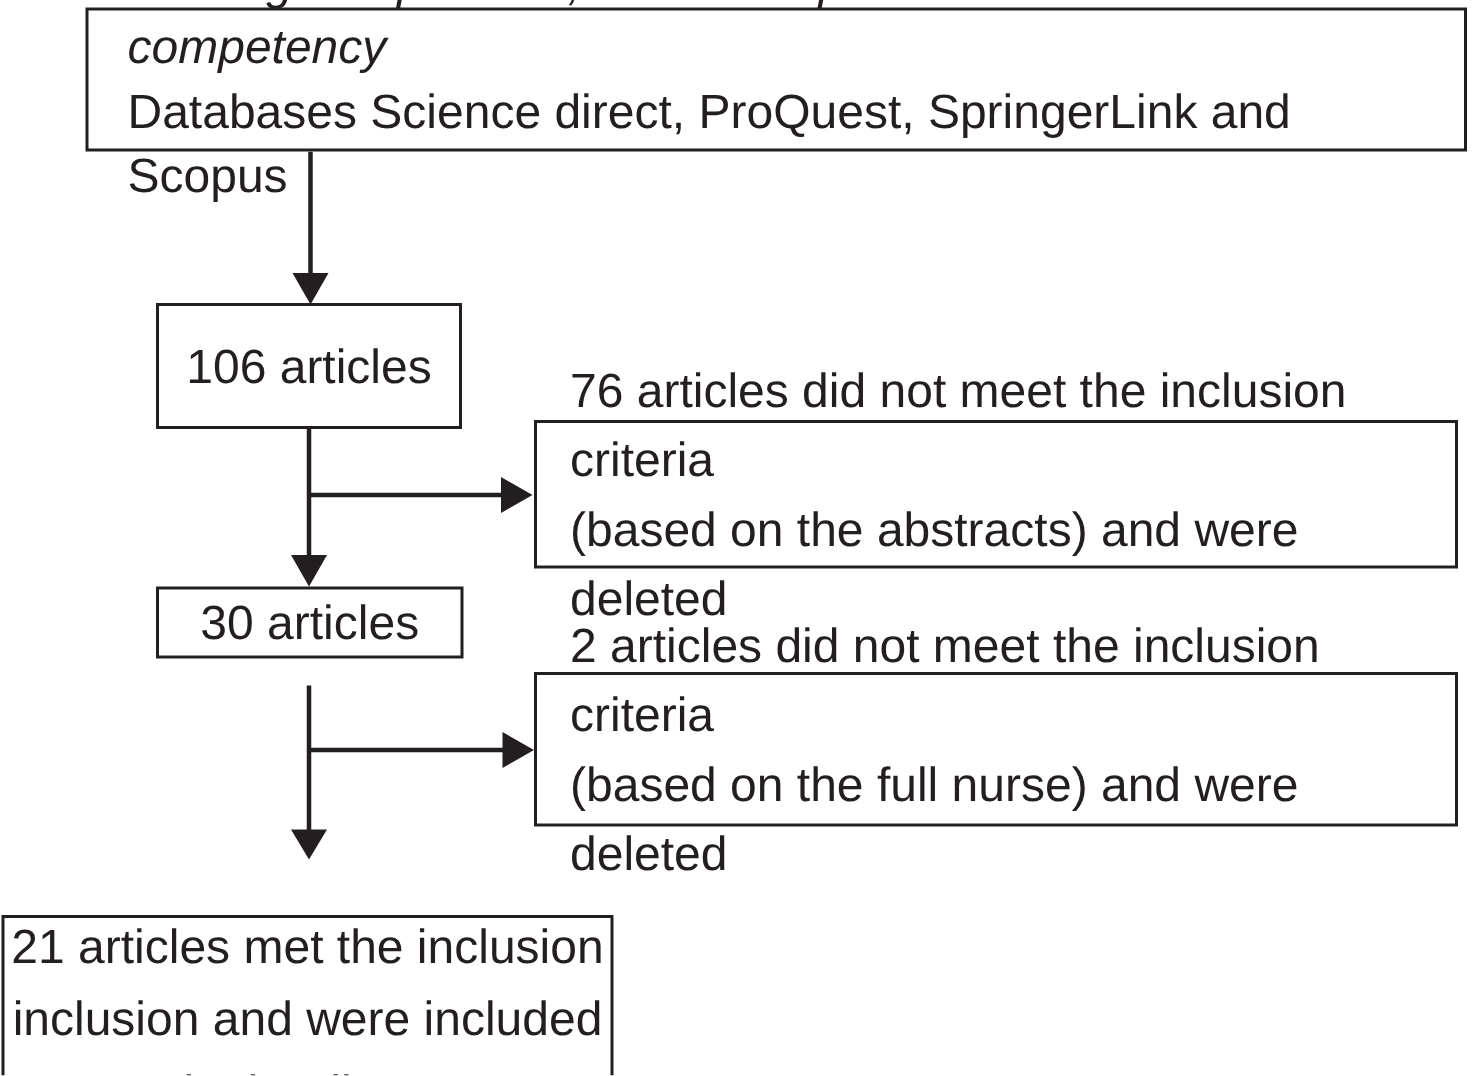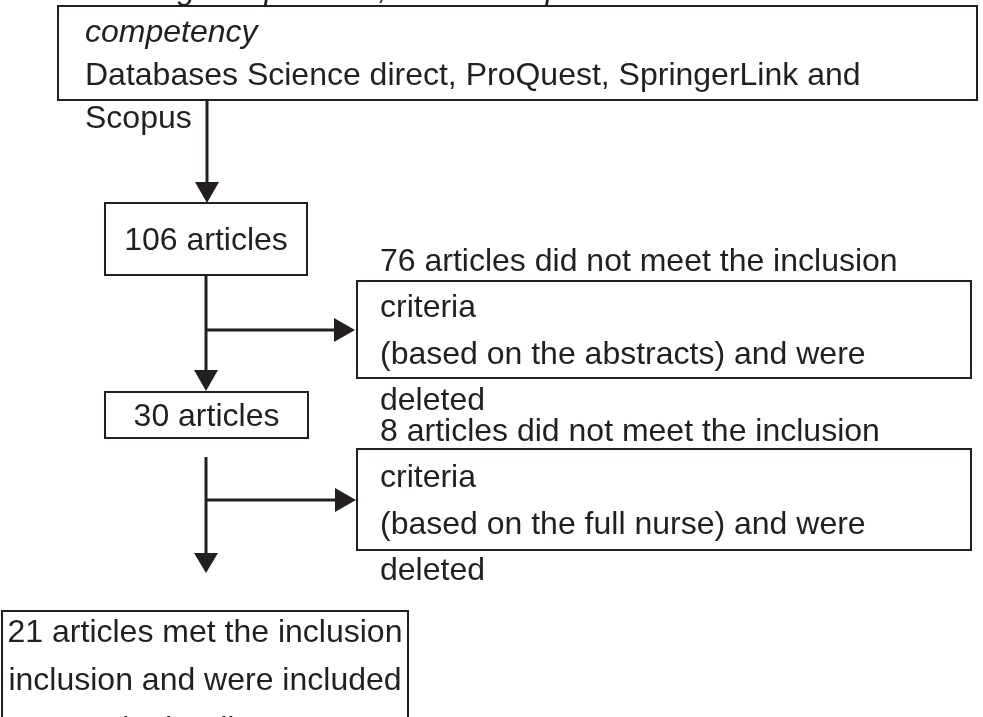--- a/index.html
+++ b/index.html
@@ -25,21 +25,21 @@
     justify-content: center;
     font-size: 32px;
     line-height: 1.45;
     color: var(--ink);
     z-index: 2;
   }
   .box.left-text { align-items: flex-start; text-align: left; }
   .box.center-text { align-items: center; text-align: center; }
 
   .search-box   { left: 57px;  top: 5px;   width: 921px; height: 96px;  padding-left: 26px; line-height: 1.35; }
-  .box-106      { left: 104px; top: 202px; width: 204px; height: 74px; }
+  .box-106      { left: 104px; top: 202px; width: 204px; height: 84px; }
   .box-76       { left: 356px; top: 280px; width: 616px; height: 99px;  padding-left: 22px; justify-content: center; }
   .box-30       { left: 104px; top: 391px; width: 205px; height: 48px; }
   .box-9        { left: 356px; top: 448px; width: 616px; height: 103px; padding-left: 22px; }
   .box-21       { left: 1px;   top: 574px; width: 408px; height: 139px; line-height: 1.52; margin-top: 36px; }
 
   .italic-line { font-style: italic; }
 
   svg.connectors {
     position: absolute;
     left: 0; top: 0;
@@ -90,21 +90,21 @@
   <div class="box left-text box-76">
     <div>76 articles did not meet the inclusion criteria</div>
     <div>(based on the abstracts) and were deleted</div>
   </div>
 
   <div class="box center-text box-30">
     <div>30 articles</div>
   </div>
 
   <div class="box left-text box-9">
-    <div>8 articles did not meet the inclusion criteria</div>
+    <div>2 articles did not meet the inclusion criteria</div>
     <div>(based on the full nurse) and were deleted</div>
   </div>
 
   <div class="box center-text box-21">
     <div>21 articles met the inclusion</div>
     <div>inclusion and were included</div>
     <div>in the direct</div>
   </div>
 
 </div>

